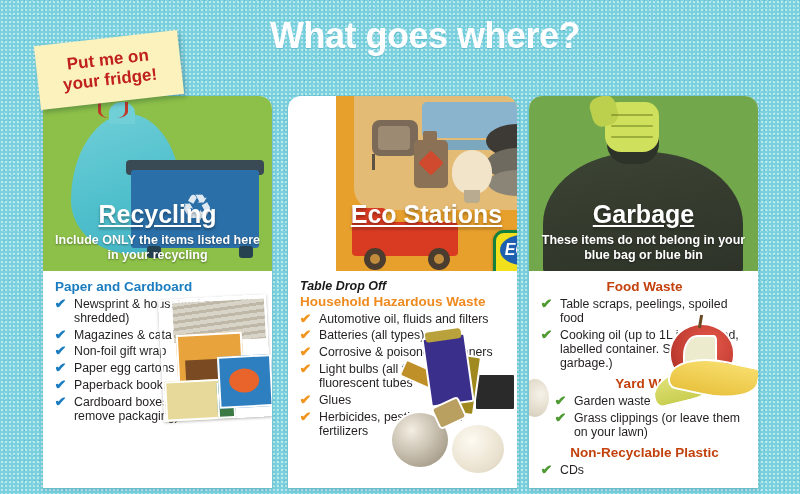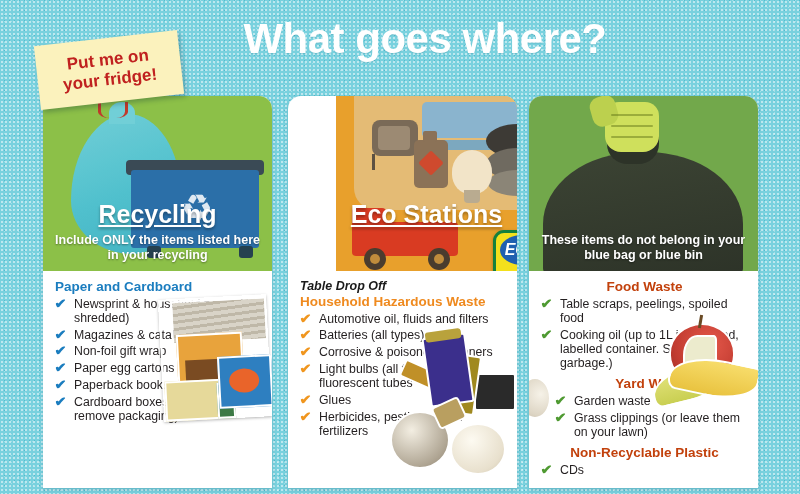--- a/index.html
+++ b/index.html
@@ -19,21 +19,21 @@
       radial-gradient(rgba(255,255,255,.30) 0.6px, transparent 0.7px);
     background-size:4px 4px, 5px 5px, 7px 7px;
     background-position:0 0, 2px 3px, 1px 4px;
   }
 
   
   #title{
     position:absolute;left:190px;top:18px;width:470px;
     text-align:center;
     color:#ffffff;
-    font-size:42px;font-weight:bold;letter-spacing:-0.5px;
+    font-size:36px;font-weight:bold;letter-spacing:-0.5px;
     line-height:1;
     text-shadow:0 1px 1px rgba(0,90,110,.18);
   }
 
   
   #sticky{
     position:absolute;left:37px;top:38px;width:144px;height:64px;
     background:#fbf2bd;
     transform:rotate(-6.5deg);
     box-shadow:2px 3px 5px rgba(0,40,55,.28);
@@ -355,20 +355,21 @@
 
 <div class="card" id="card-garbage">
   <div class="card-head">
     <div class="garb-bag"></div>
     <div class="garb-neck"></div>
     <div class="garb-hand">
       <div class="garb-knuckle" style="top:12px"></div>
       <div class="garb-knuckle" style="top:23px"></div>
       <div class="garb-knuckle" style="top:34px"></div>
     </div>
+    <div class="head-title">Garbage</div>
     <div class="head-sub">These items do not belong in your blue bag or blue bin</div>
   </div>
   <div class="body">
     <div id="ph-bleed"></div>
 
     <div class="sec-head green">Food Waste</div>
     <ul class="items">
       <li><span class="chk green">✔</span><span>Table scraps, peelings, spoiled food</span></li>
       <li><span class="chk green">✔</span><span>Cooking oil (up to 1L in a sealed, labelled container. Set beside garbage.)</span></li>
     </ul>

